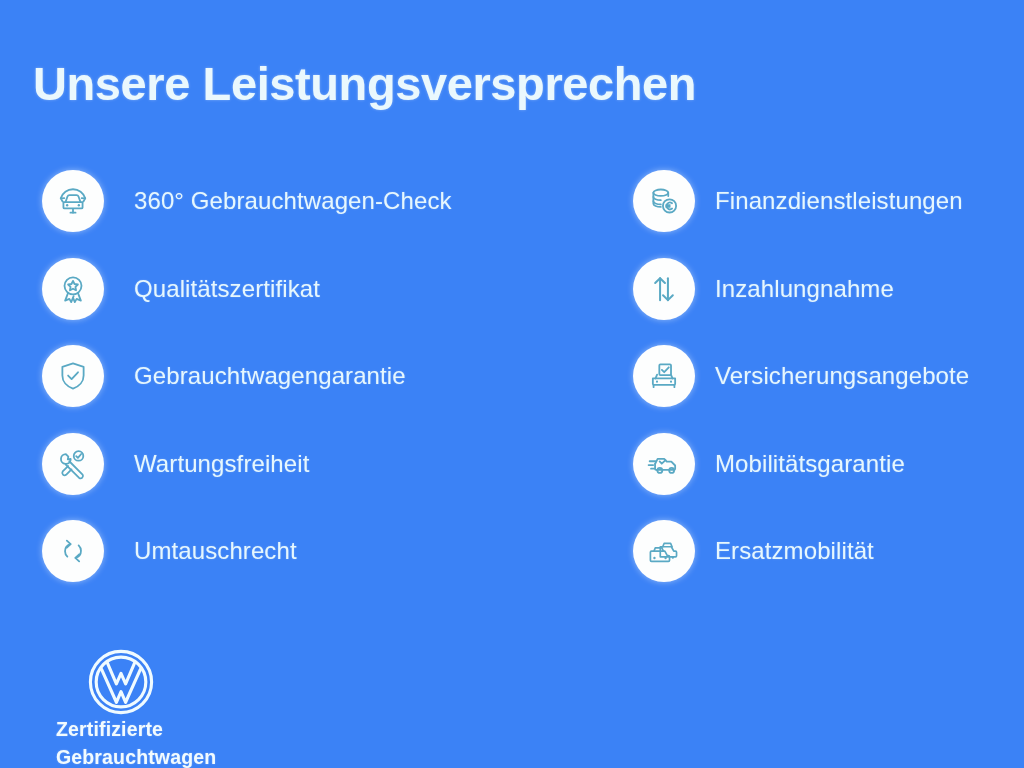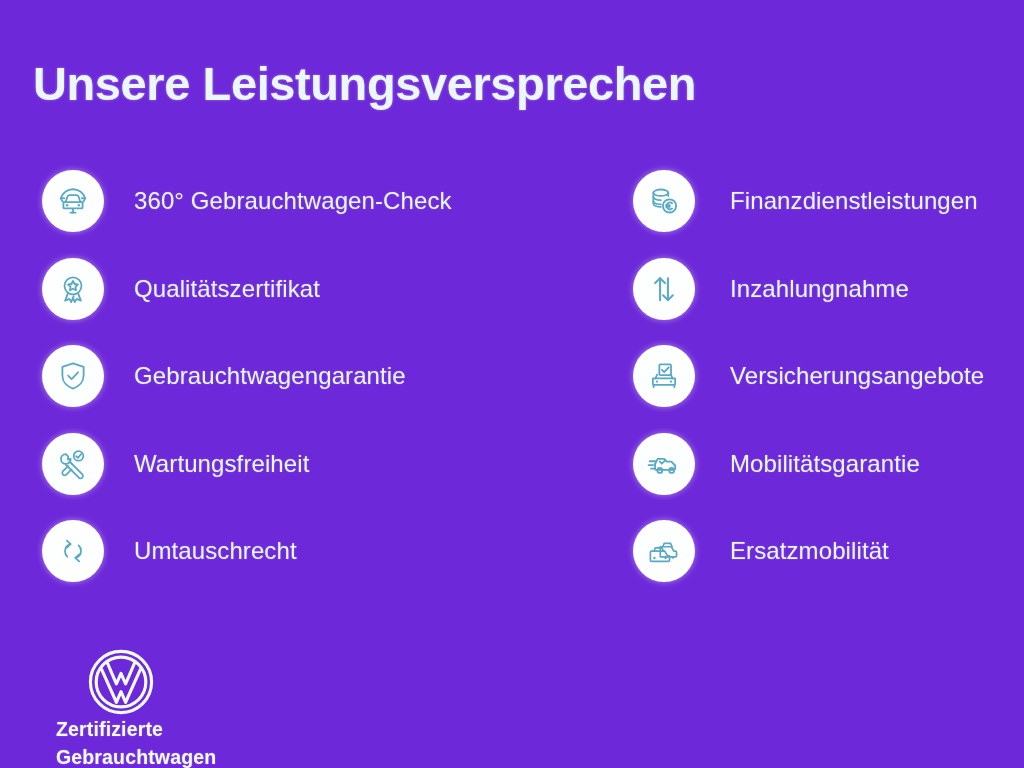--- a/index.html
+++ b/index.html
@@ -14,21 +14,21 @@
   body {
     background: #02a7e8;
     font-family: "Liberation Sans", sans-serif;
     -webkit-font-smoothing: antialiased;
   }
 
   .slide {
     position: relative;
     width: 1024px;
     height: 768px;
-    background: #6d28d9;
+    background: #3b82f6;
   }
 
   
   .title {
     position: absolute;
     left: 33px;
     top: 58px;
     font-size: 47px;
     font-weight: 700;
     letter-spacing: -0.4px;
@@ -82,21 +82,21 @@
   .benefit-label {
     margin-left: 30px;
     font-size: 24px;
     font-weight: 400;
     color: #e6f7fd;
     letter-spacing: 0.1px;
     white-space: nowrap;
     text-shadow: 0 0 2px rgba(255,255,255,0.25);
   }
 
-  .col-right .benefit-label { margin-left: 35px; }
+  .col-right .benefit-label { margin-left: 20px; }
 
   
   .brand {
     position: absolute;
     left: 26px;
     top: 648px;
     display: flex;
     align-items: center;
     flex-direction: column;
   }

